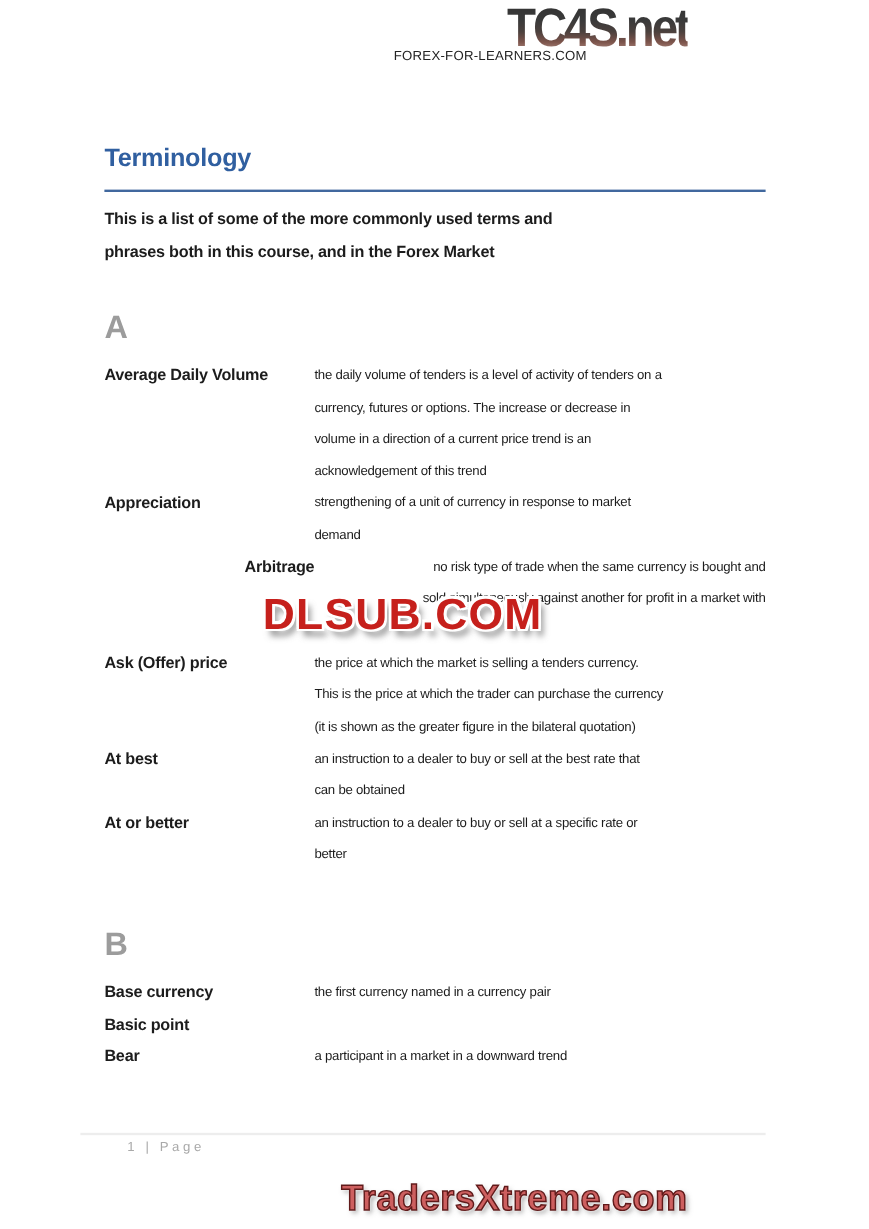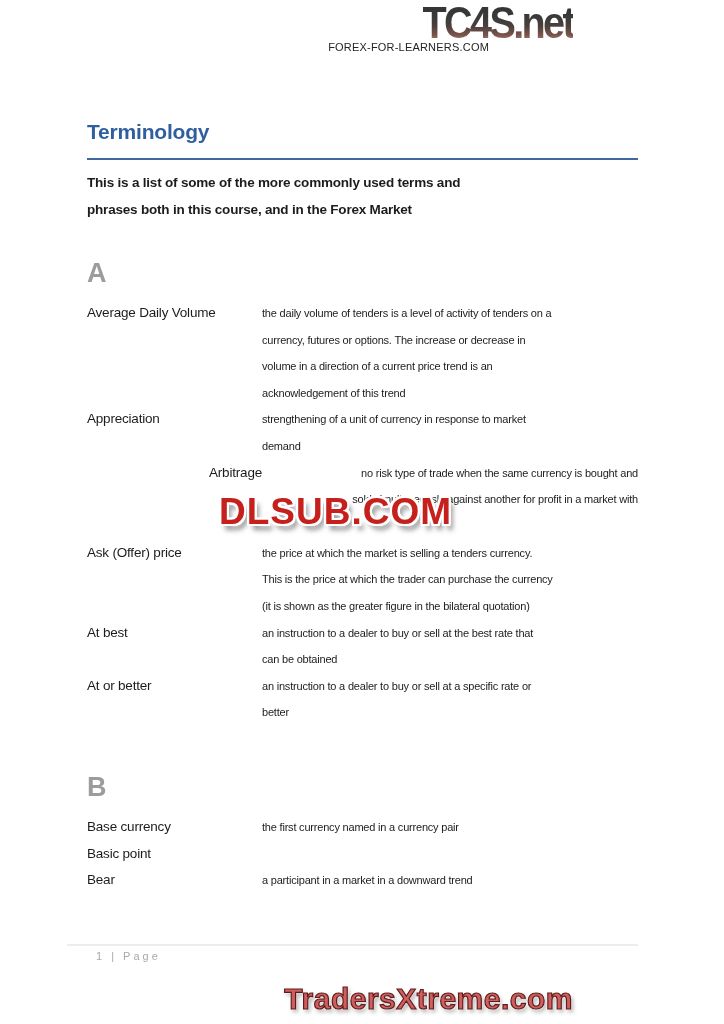--- a/index.html
+++ b/index.html
@@ -79,21 +79,21 @@
     line-height: 27px;
     margin: 37px 0 13px 0;
   }
   .section-letter.second { margin-top: 48px; }
 
   .row { display: flex; align-items: flex-start; }
   .row.row-gap { margin-bottom: 27px; text-align: right; } 
   .term {
     flex: none;
     width: 175px;
-    font-weight: normal;
+    font-weight: bold;
     font-size: 13.5px;
     line-height: 26.6px;
     letter-spacing: -0.2px;
   }
   .def {
     width: 380px;
     font-size: 11px;
     line-height: 26.6px;
     letter-spacing: -0.2px;
     white-space: pre-line;
@@ -124,21 +124,21 @@
     position: absolute;
     left: 67px;
     top: 944px;
     width: 571px;
     border: none;
     border-top: 2px solid #ededed;
     margin: 0;
   }
   .page-number {
     position: absolute;
-    left: 96px;
+    left: 106px;
     top: 950px;
     font-size: 11px;
     color: #a9a9a9;
     letter-spacing: 3px;
   }
   .brand-logo {
     position: absolute;
     right: 3px;
     top: 977px;
     font-size: 30px;

